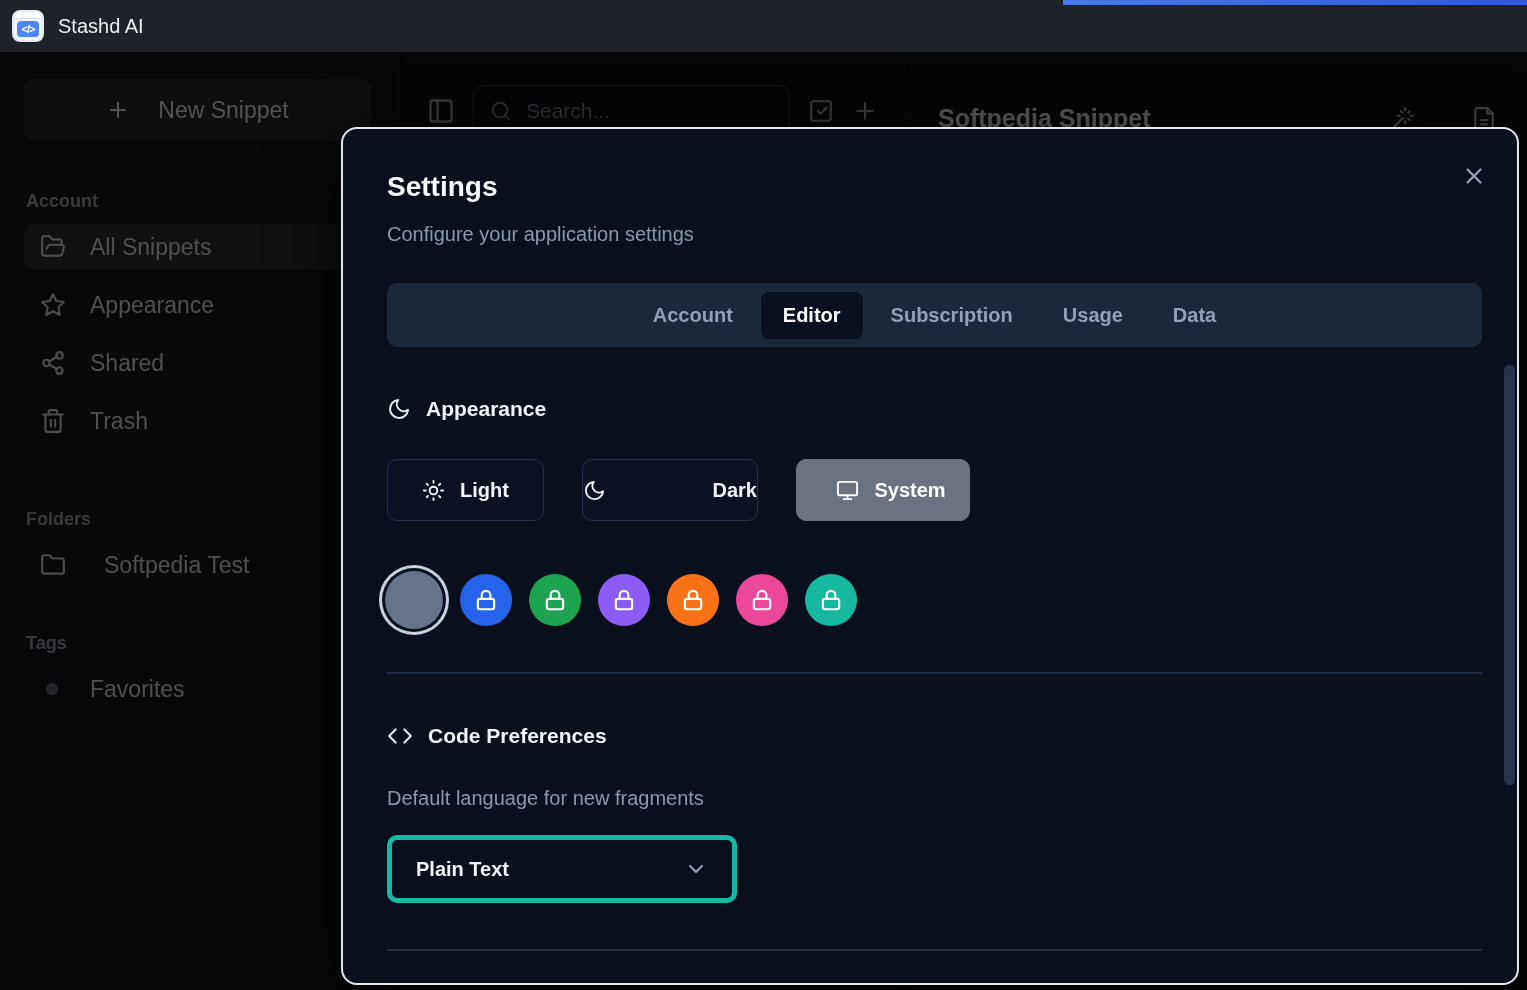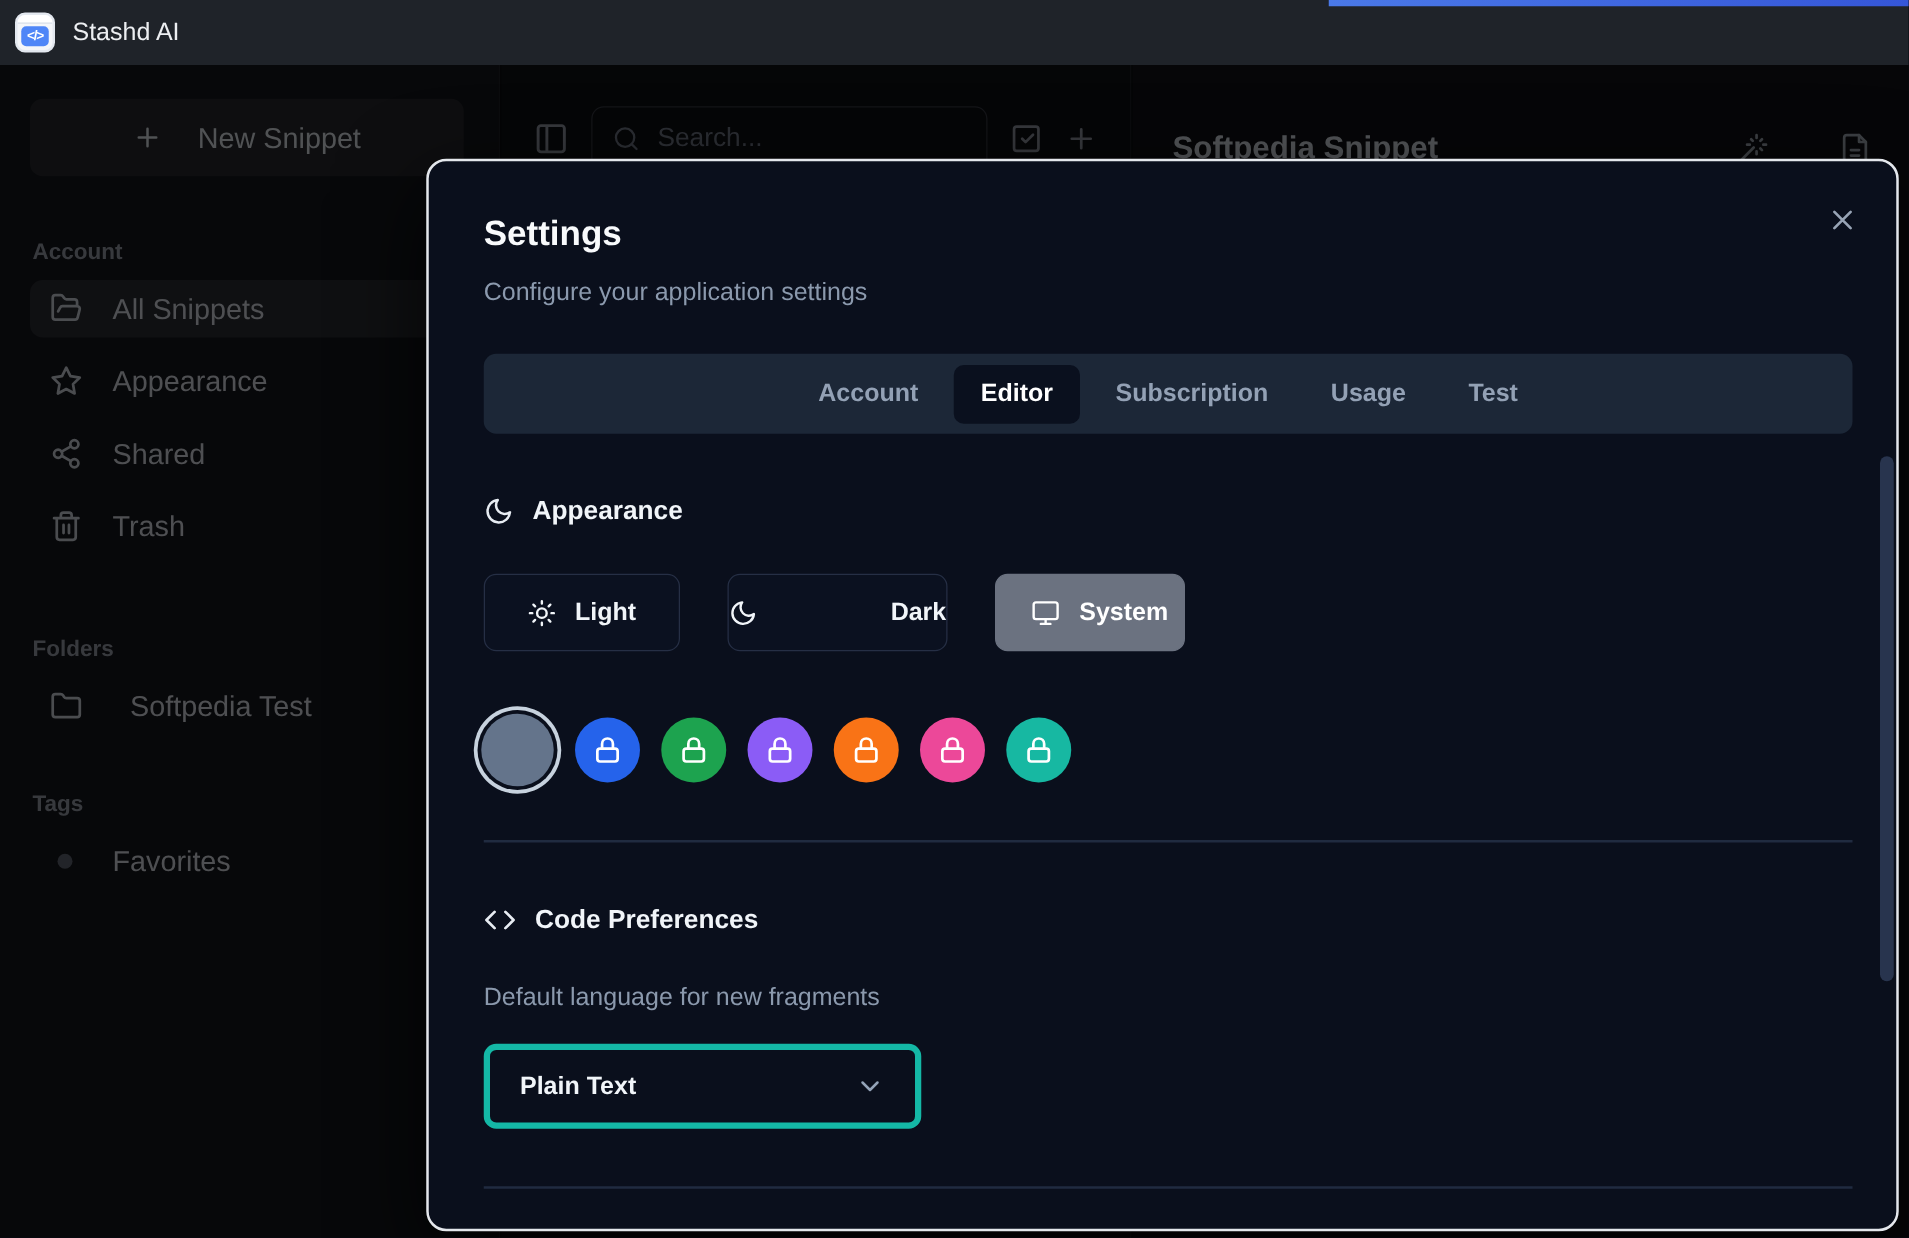--- a/index.html
+++ b/index.html
@@ -50,21 +50,21 @@
   .tab { padding:12px 22px; font-size:20px; font-weight:bold; color:#93a1b5; border-radius:8px; cursor:pointer; }
   .tab.active { background:#0a101e; color:#ffffff; }
 
   .sec-head { position:absolute; left:44px; display:flex; align-items:center; gap:15px; color:#f1f5f9; font-size:21px; font-weight:bold; }
   .sec-head .ico { color:#e7ecf2; }
 
   .theme-row { position:absolute; left:44px; top:330px; display:flex; gap:38px; }
   .theme-btn { height:62px; border:1px solid #262f45; border-radius:10px; background:#0b1120; color:#f1f5f9; display:flex; align-items:center; justify-content:center; gap:15px; font-size:20px; font-weight:bold; cursor:pointer; }
   .theme-btn.w-light { width:157px; }
   .theme-btn.w-dark { width:176px;justify-content:space-between; }
-  .theme-btn.selected { width:152px; background:#6b7280; border-color:#6b7280; color:#ffffff;padding-left:16px; }
+  .theme-btn.selected { width:174px; background:#6b7280; border-color:#6b7280; color:#ffffff;padding-left:16px; }
 
   .swatch-row { position:absolute; left:42px; top:442px; display:flex; align-items:center; gap:17px; }
   .swatch { width:52px; height:52px; border-radius:50%; display:flex; align-items:center; justify-content:center; color:#fff; cursor:pointer; }
   .swatch.selected { width:58px; height:58px; box-shadow:0 0 0 3px #0a0f1c, 0 0 0 6px #c7d2de; }
   .divider { position:absolute; left:44px; width:1095px; height:2px; background:#202b40; }
   .d1 { top:543px; } .d2 { top:820px; }
 
   .lang-label { position:absolute; left:44px; top:658px; font-size:20px; color:#8b99ad; }
   .dropdown { position:absolute; left:44px; top:706px; width:350px; height:68px; border:5px solid #14b8a6; border-radius:10px; display:flex; align-items:center; justify-content:space-between; padding:0 24px; cursor:pointer; }
   .dropdown .val { font-size:20px; font-weight:bold; color:#f1f5f9; }
@@ -229,21 +229,21 @@
     </span>
 
   <div class="modal-title">Settings</div>
   <div class="modal-sub">Configure your application settings</div>
 
   <div class="tabbar">
     <div class="tab">Account</div>
     <div class="tab active">Editor</div>
     <div class="tab">Subscription</div>
     <div class="tab">Usage</div>
-    <div class="tab">Test</div>
+    <div class="tab">Data</div>
   </div>
 
   <div class="sec-head" style="top:268px;">
     <span class="ico">
         <svg width="24" height="24" viewBox="0 0 24 24" fill="none" stroke="currentColor" stroke-width="2" stroke-linejoin="round">
           <path d="M21 12.79A9 9 0 1 1 11.21 3 7 7 0 0 0 21 12.79z"></path>
         </svg>
       </span>
     <span>Appearance</span>
   </div>

